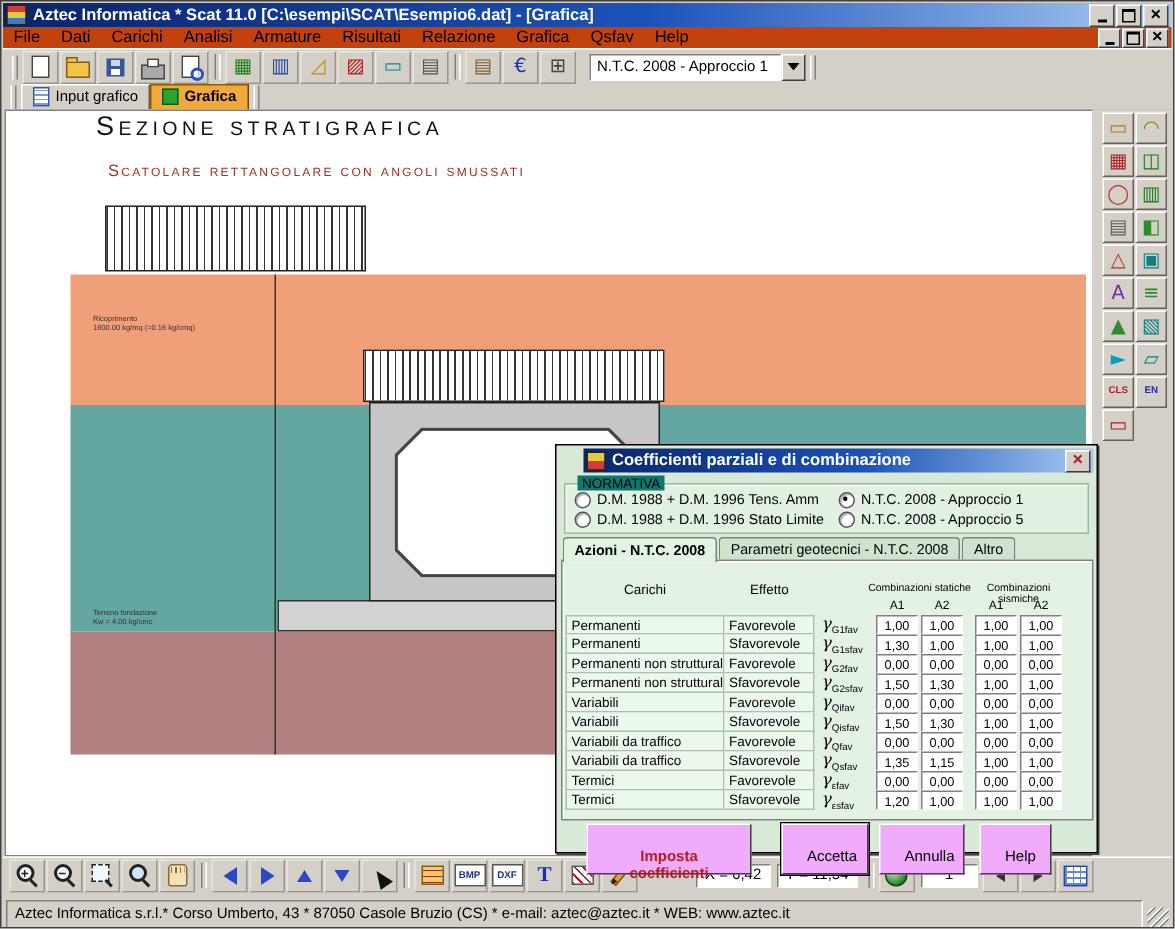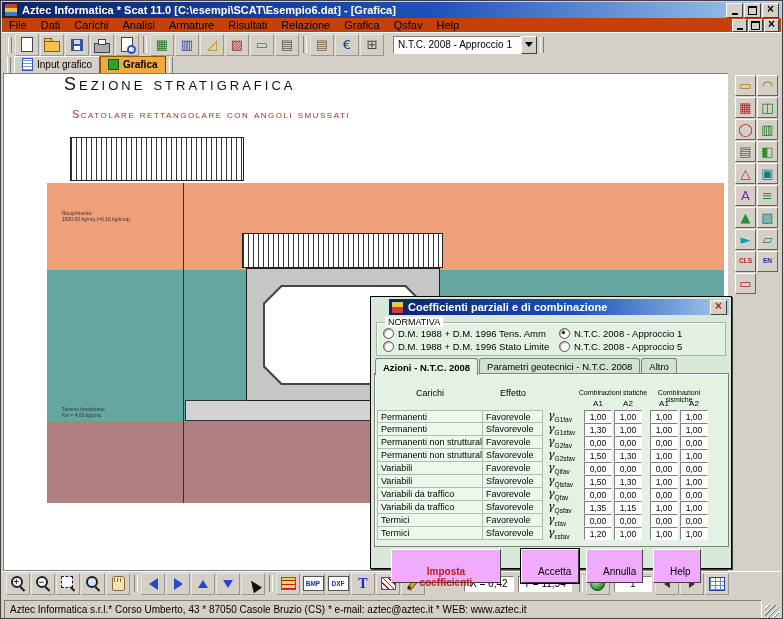--- a/index.html
+++ b/index.html
@@ -125,21 +125,21 @@
      border:1px solid #000;box-shadow:1px 1px 0 #404040;z-index:50;box-sizing:border-box}
   .dlg-title{position:absolute;left:18px;top:2px;right:2px;height:16px;
      background:linear-gradient(90deg,#0A246A,#1C52B8 55%,#A6CAF0);display:flex;align-items:center;padding:0 2px}
   .dlg-ico{width:11px;height:11px;margin-right:4px;background:linear-gradient(180deg,#E8C83C 0 50%,#D43C3C 50%);border:1px solid #222}
   .dlg-title-text{color:#fff;font-weight:bold;font-size:11px;flex:1;white-space:nowrap;overflow:hidden}
   .dlg-close{width:15px;height:13px;background:#D4D0C8;border:1px solid;border-color:#fff #404040 #404040 #fff;
      display:flex;align-items:center;justify-content:center}
   .dlg-close::before{content:"×";font-size:12px;font-weight:bold;color:#B02020;margin-top:-2px}
   .grp{position:absolute;left:5px;top:25px;width:350px;height:34px;background:#E2F1E2;
      border:1px solid #9FB89F;box-shadow:inset 1px 1px 0 #fff;box-sizing:border-box}
-  .grp-lab{position:absolute;left:8px;top:-6px;background:#ffffff;padding:0 3px;font-size:9px}
+  .grp-lab{position:absolute;left:8px;top:-6px;background:#0f766e;padding:0 3px;font-size:9px}
   .rgrid{position:absolute;left:6px;top:4px;display:grid;grid-template-rows:13px 13px;grid-template-columns:176px 164px;grid-auto-flow:column}
   .ritem{display:flex;align-items:center;gap:4px;font-size:9.5px;white-space:nowrap}
   .radio{width:9px;height:9px;border-radius:50%;background:#fff;border:1px solid #555;box-shadow:inset 1px 1px 1px #aaa;flex:none;position:relative}
   .radio.sel::after{content:"";position:absolute;left:2px;top:2px;width:3px;height:3px;border-radius:50%;background:#000}
   .dtabs{position:absolute;left:4px;top:61px;height:16px;display:flex;}
   .dtab{height:14px;padding:0 7px;font-size:9.5px;display:inline-flex;align-items:center;
      background:#CFE3CF;border:1px solid #808080;border-bottom:none;border-radius:3px 3px 0 0;margin-right:1px}
   .dtab.act{height:16px;background:#E4F2E4;position:relative;z-index:2;font-weight:bold}
   .dpanel{position:absolute;left:3px;top:76px;width:355px;height:174px;background:#E4F2E4;
      border:1px solid #808080;box-shadow:inset 1px 1px 0 #fff;box-sizing:border-box}

